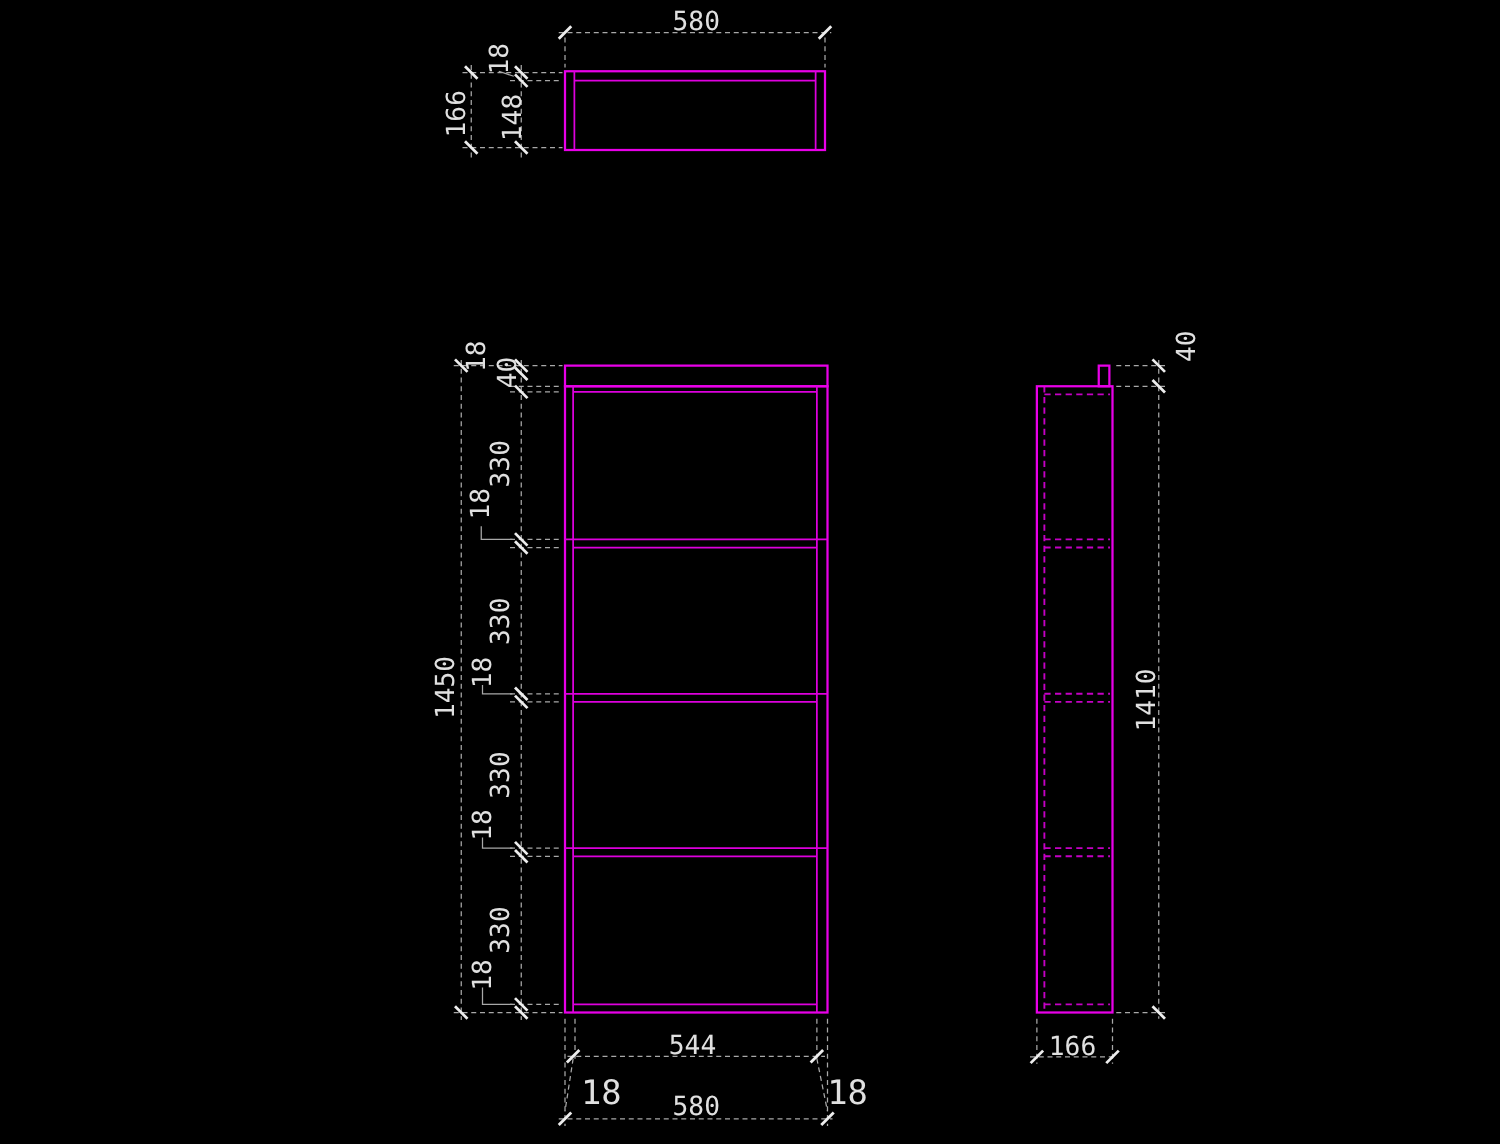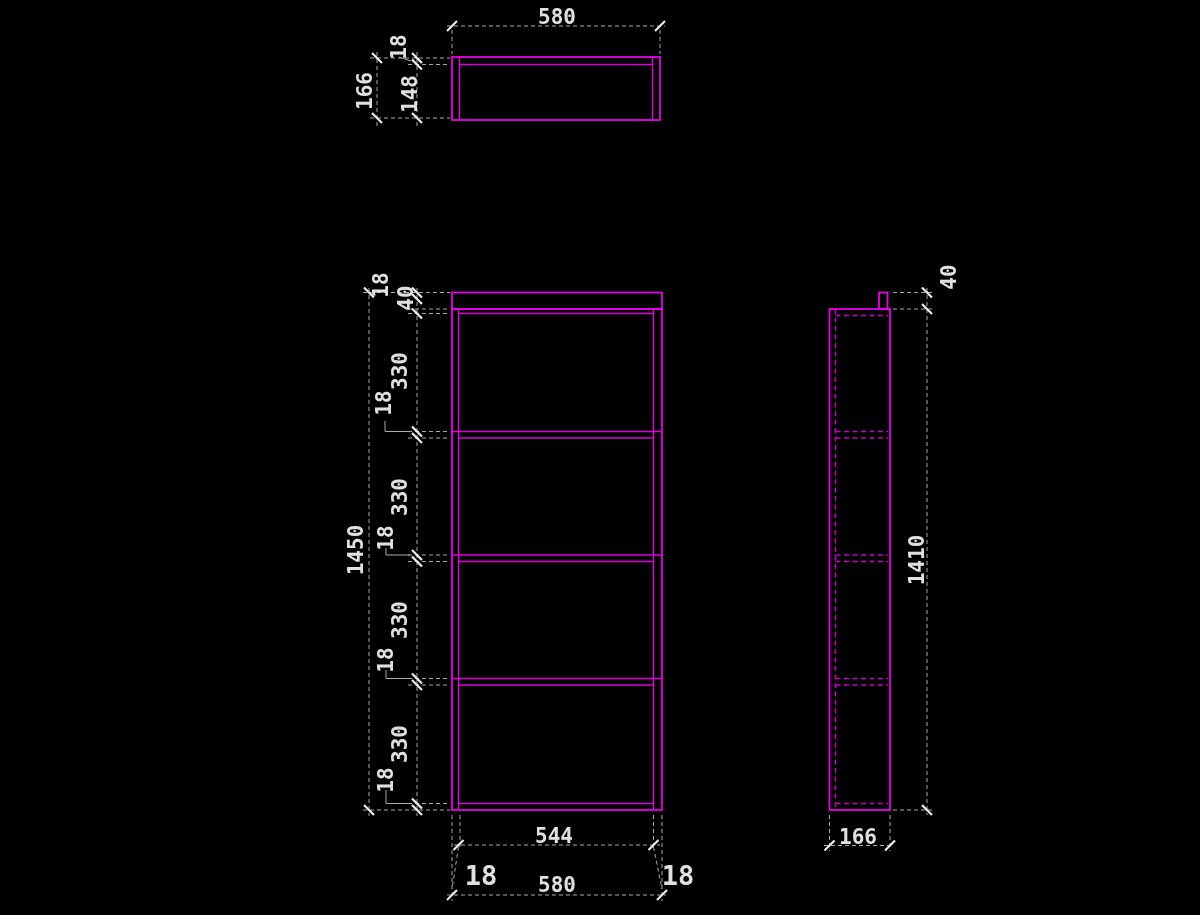--- a/index.html
+++ b/index.html
@@ -1,16 +1,16 @@
 <!DOCTYPE html>
 <html><head>
 <meta charset="utf-8">
 <style>
   html,body{margin:0;padding:0;background:#000;}
-  #stage{position:relative;width:1200px;height:901px;background:#000;overflow:hidden;font-weight:bold;}
+  #stage{position:relative;width:1200px;height:901px;background:#000;overflow:hidden;}
   svg text{font-family:"DejaVu Sans Mono","Liberation Mono",monospace;}
 </style>
 </head>
 <body>
 
 <div id="stage">
   <svg id="cad" width="1200" height="915" viewBox="0 0 1200 915" xmlns="http://www.w3.org/2000/svg">
     <g id="layer-hidden">
         <line x1="835.5" y1="309" x2="835.5" y2="810" stroke="#c400c4" stroke-width="1.5" stroke-dasharray="5 3.5"></line>
         <line x1="835.5" y1="315.5" x2="888" y2="315.5" stroke="#c400c4" stroke-width="1.5" stroke-dasharray="5 3.5"></line>

